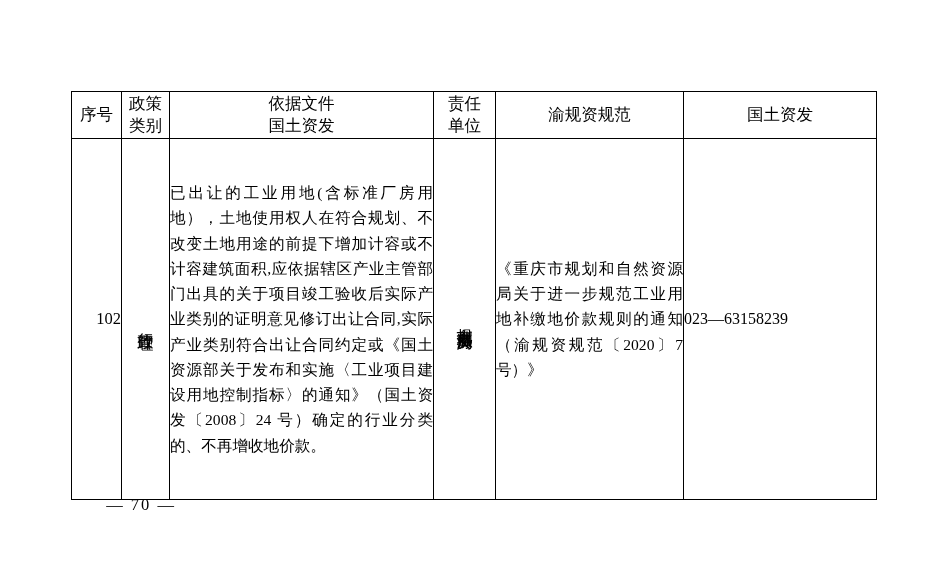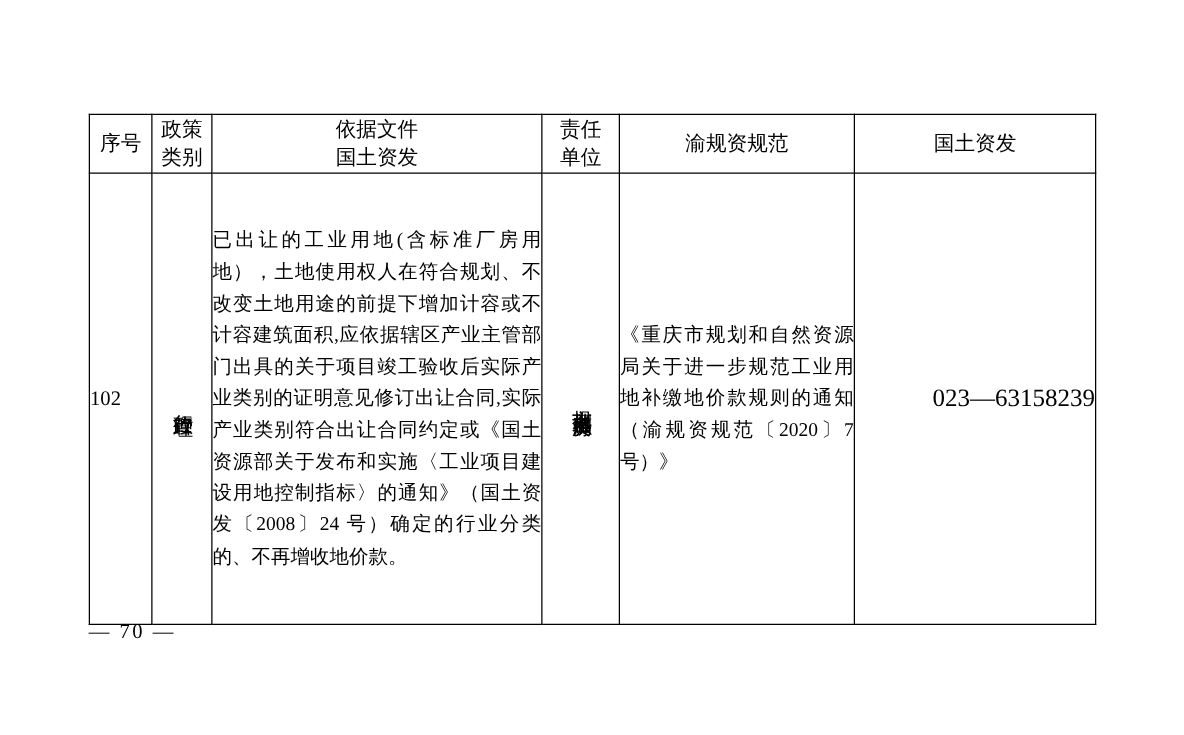--- a/index.html
+++ b/index.html
@@ -49,21 +49,21 @@
     font-size: 16.5px;
     line-height: 1.32;
   }
   .hdr-two-line { display: block; }
 
   tbody td {
     font-size: 15.6px;
     line-height: 1.62;
   }
   td.cell-seq {
-    text-align: left;
+    text-align: right;
     vertical-align: middle;
     font-size: 16.5px;
   }
   td.cell-cat {
     text-align: center;
     vertical-align: middle;
   }
   .vertical-text {
     
     writing-mode: vertical-rl;
@@ -95,36 +95,36 @@
     height: 100%;
   }
   td.cell-doc {
     padding: 6px 8px 6px 9px;
     vertical-align: middle;
     text-align: justify;
     text-justify: inter-ideograph;
   }
   td.cell-contact {
     vertical-align: middle;
-    text-align: right;
+    text-align: left;
     padding-left: 9px;
-    font-size: 20px;
+    font-size: 16px;
     font-family: "Liberation Serif", "DejaVu Serif", serif;
   }
   .row-body td { height: 360px; }
 
   .page-number {
     position: absolute;
     left: 71px;
     top: 495px;
     width: 140px;
     font-size: 16.5px;
     letter-spacing: 2px;
     color: #000;
-    text-align: left;
+    text-align: center;
   }
 </style>
 </head>
 <body>
 
 <div class="page">
 
   <table class="policy-table">
     <colgroup>
       <col class="c-seq">

